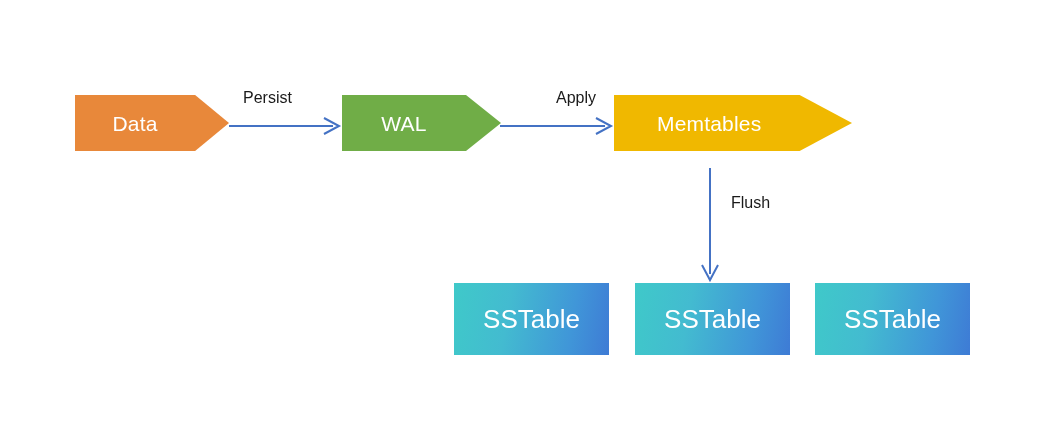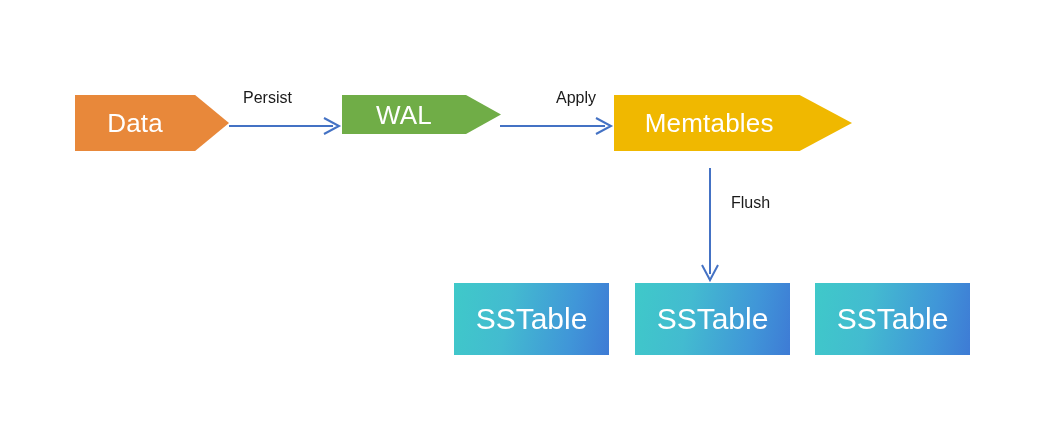--- a/index.html
+++ b/index.html
@@ -23,40 +23,40 @@
   .chevron {
     position: absolute;
     display: flex;
     align-items: center;
     box-sizing: border-box;
     -webkit-clip-path: polygon(0% 0%, 78% 0%, 100% 50%, 78% 100%, 0% 100%);
     clip-path: polygon(0% 0%, 78% 0%, 100% 50%, 78% 100%, 0% 100%);
   }
   .chevron .node-label {
     color: #ffffff;
-    font-size: 26px;
+    font-size: 21px;
     line-height: 1;
     letter-spacing: 0.2px;
     white-space: nowrap;
     text-align: center;
     width: 78%;
   }
 
   #node-data {
     left: 75px;
     top: 95px;
     width: 154px;
     height: 56px;
     background: #E8883A;
   }
   #node-wal {
     left: 342px;
     top: 95px;
     width: 159px;
-    height: 39px;
+    height: 56px;
     background: #70AD47;
   }
   #node-memtables {
     left: 614px;
     top: 95px;
     width: 238px;
     height: 56px;
     background: #F0B800;
   }
   #node-memtables .node-label { width: 80%; }
@@ -91,21 +91,21 @@
     top: 283px;
     height: 72px;
     width: 155px;
     display: flex;
     align-items: center;
     justify-content: center;
     background: linear-gradient(100deg, #3FC9C9 0%, #43BBD0 35%, #4096D8 75%, #3E7BD5 100%);
   }
   .sstable .node-label {
     color: #ffffff;
-    font-size: 30px;
+    font-size: 26px;
     line-height: 1;
     white-space: nowrap;
     text-align: center;
   }
   #sstable-1 { left: 454px; }
   #sstable-2 { left: 635px; }
   #sstable-3 { left: 815px; }
 </style>
 </head>
 <body>

